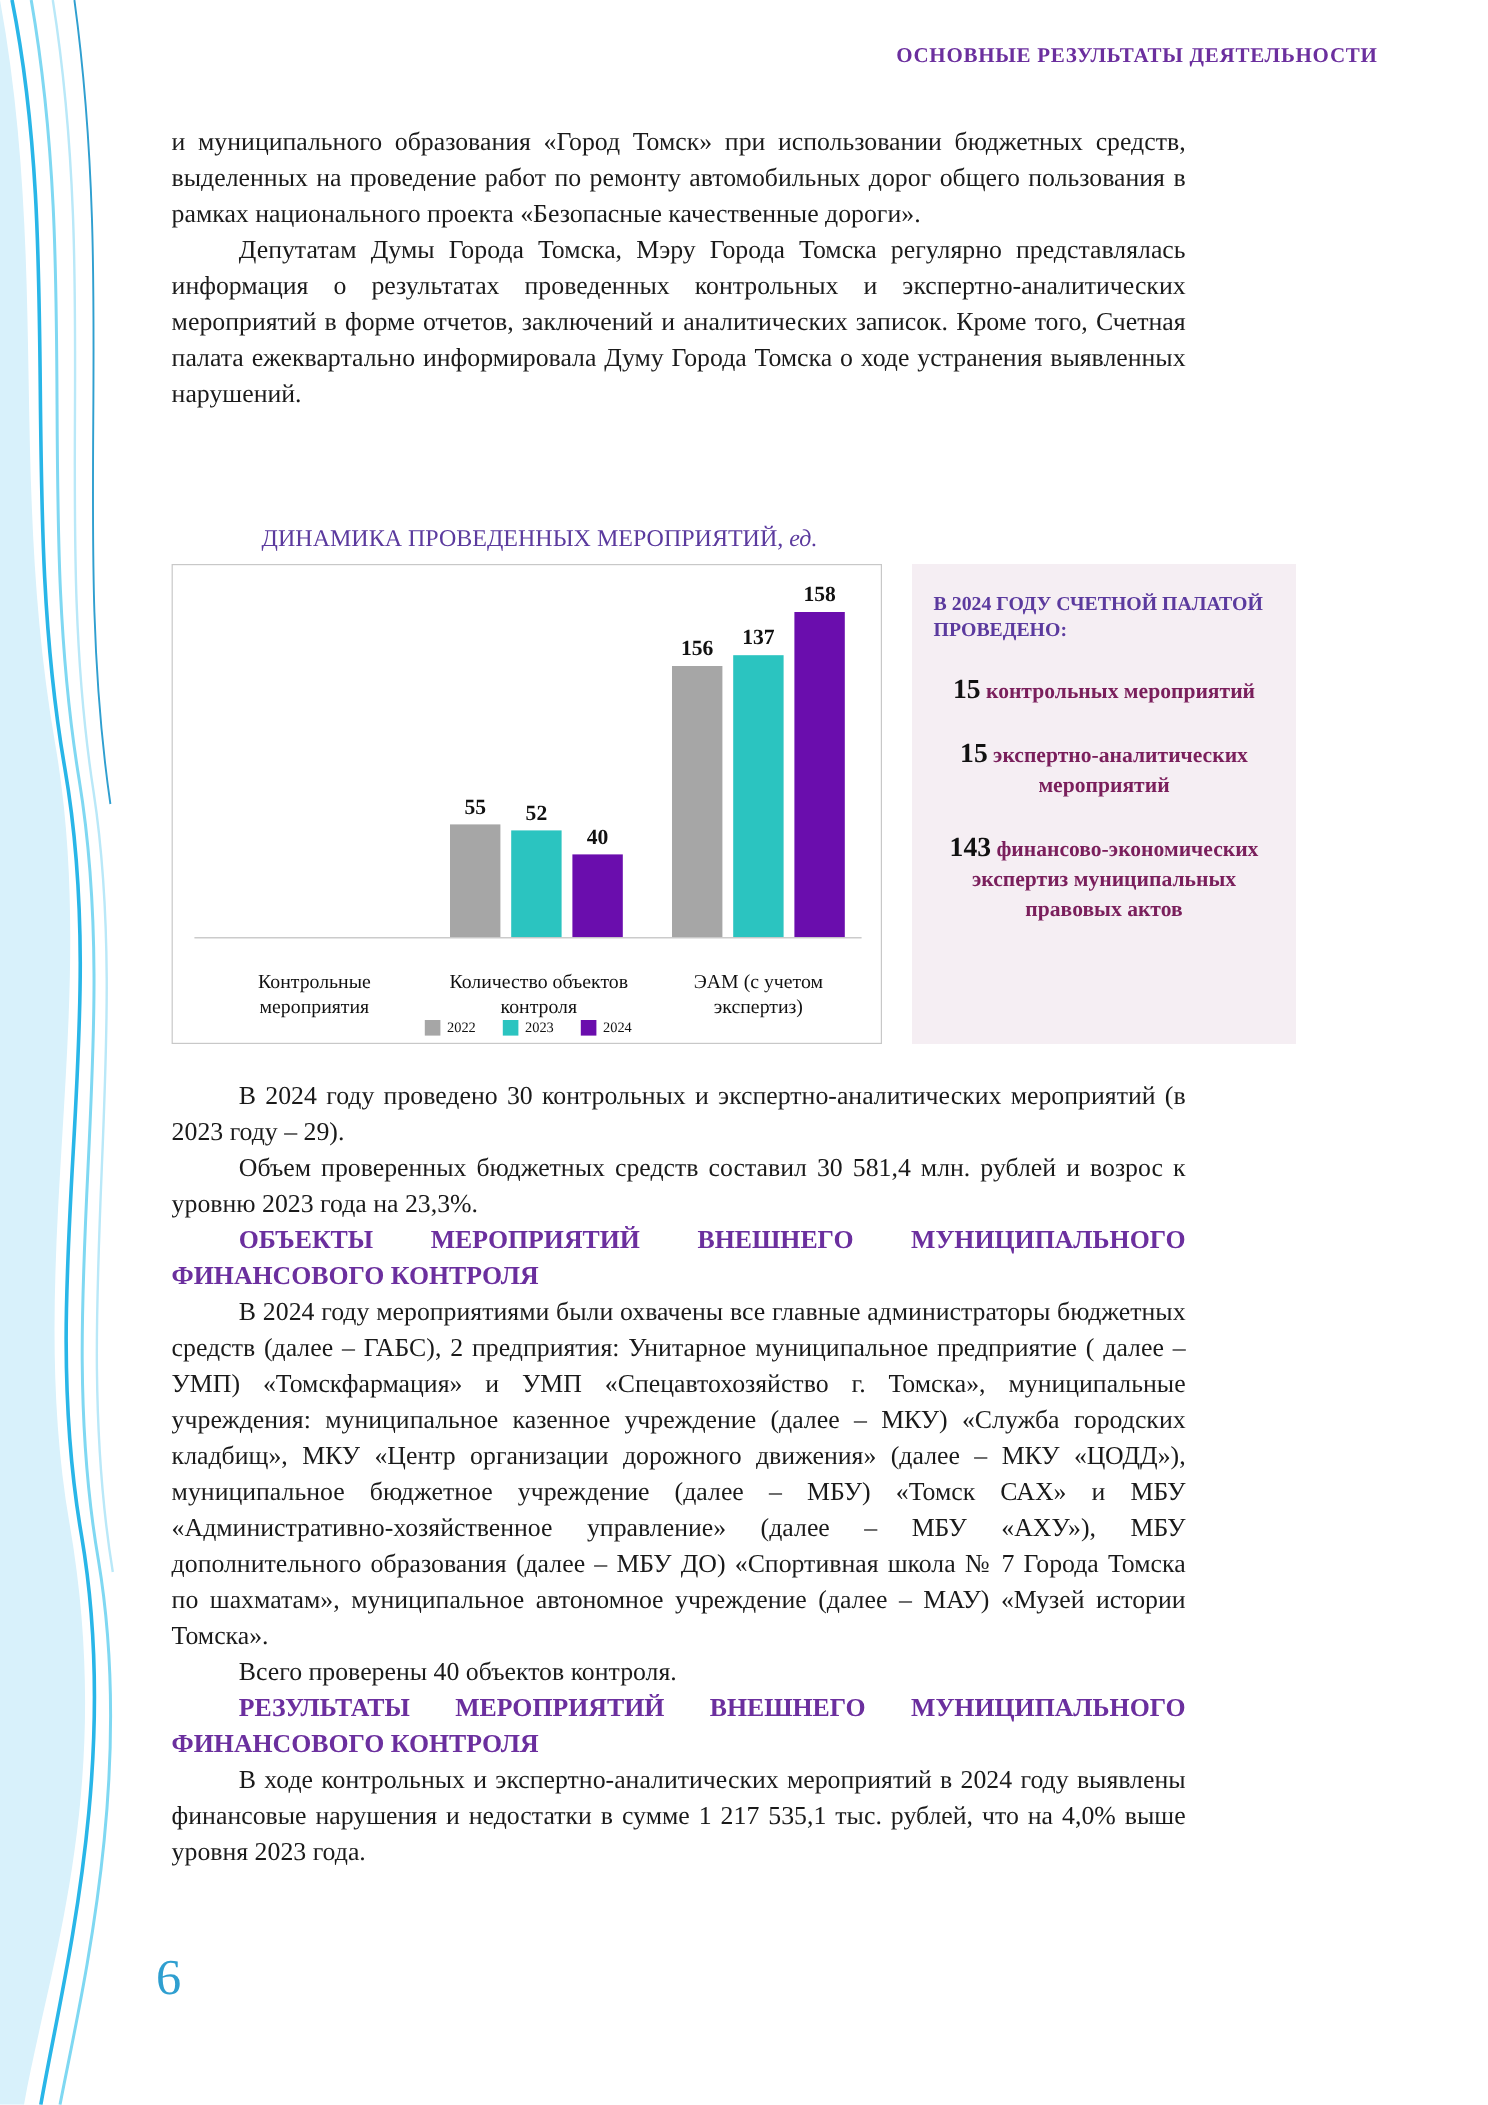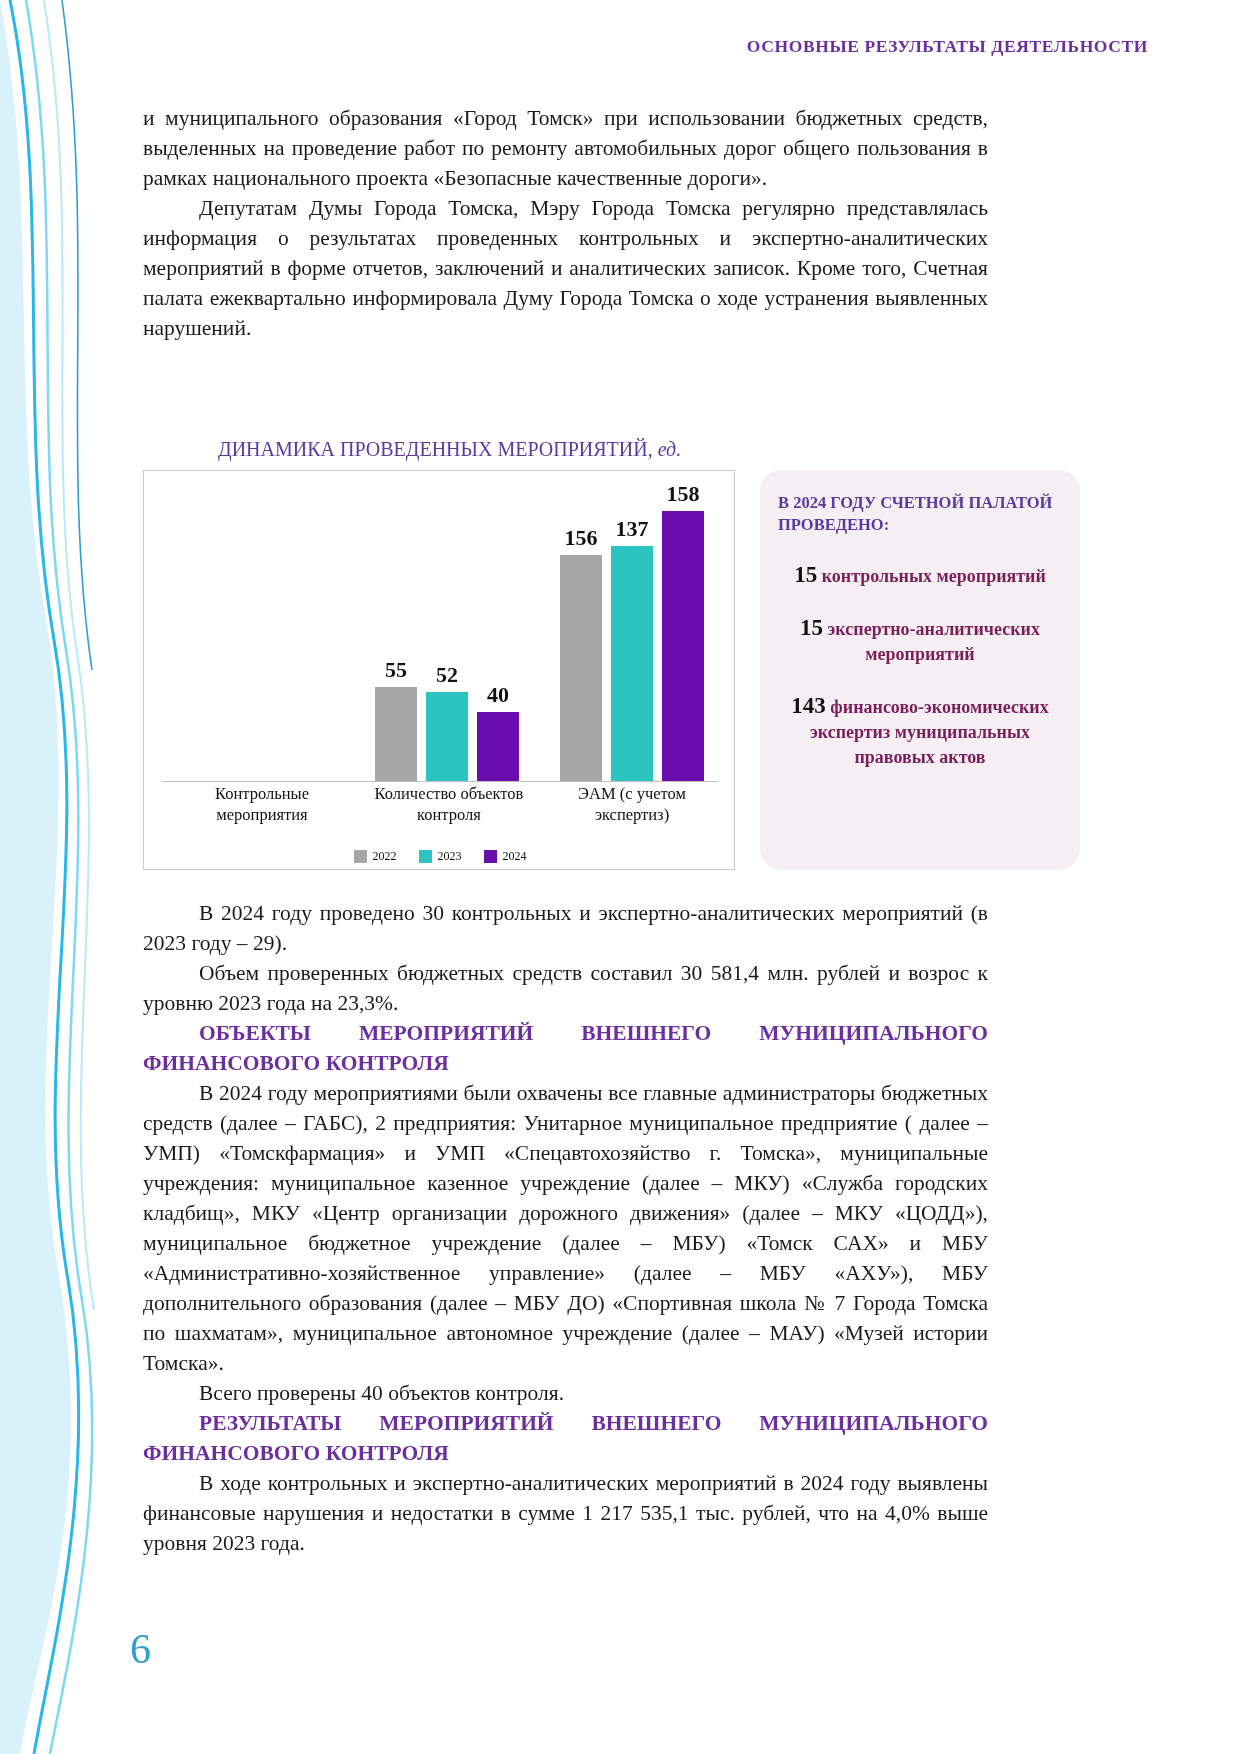--- a/index.html
+++ b/index.html
@@ -121,34 +121,34 @@
     height: 300px;
   }
   .bar-wrap {
     display: flex;
     flex-direction: column;
     align-items: center;
     justify-content: flex-end;
     height: 300px;
   }
   .bar-label {
-    font-size: 22px;
+    font-size: 18px;
     font-weight: bold;
     color: #111;
     margin-bottom: 4px;
     font-family: "Liberation Serif", serif;
   }
   .bar {
     width: 42px;
   }
 
   .cat-labels {
     position: absolute;
     left: 18px;
-    top: 312px;
+    top: 336px;
     width: 556px;
     height: 54px;
   }
   .cat {
     position: absolute;
     text-align: center;
     font-size: 16.5px;
     line-height: 21px;
     color: #111;
     font-family: "Liberation Serif", serif;
@@ -181,21 +181,20 @@
   .side-box {
     position: absolute;
     left: 760px;
     top: 470px;
     width: 320px;
     height: 400px;
     background: #f5eef3;
     box-sizing: border-box;
     padding: 22px 18px 10px 18px;
     text-align: center;
-    border-radius: 21px;
   }
   .side-head {
     font-size: 16.5px;
     font-weight: bold;
     color: #5b3a9e;
     line-height: 22px;
     text-align: left;
     margin-bottom: 26px;
     font-family: "Liberation Serif", serif;
   }

